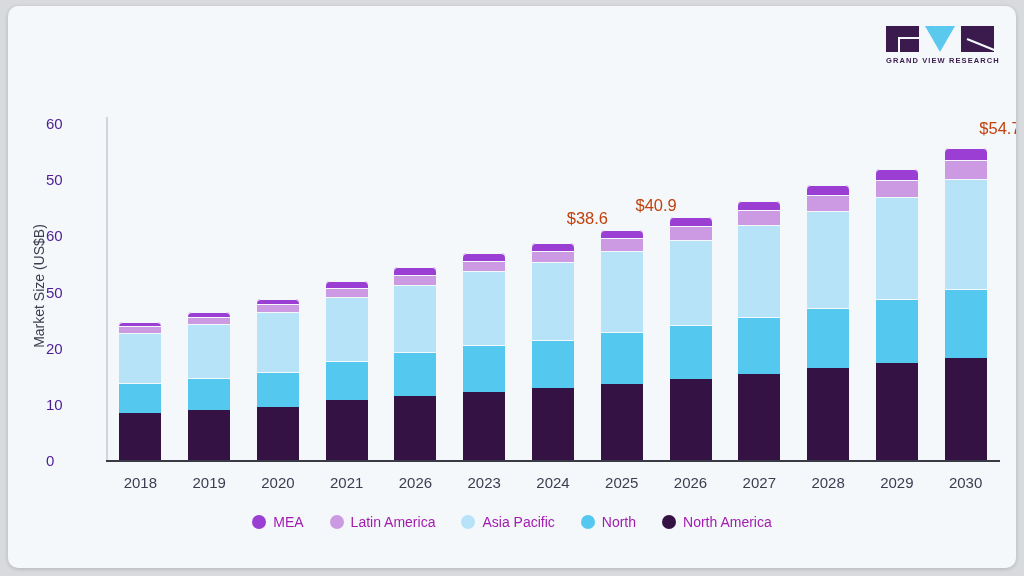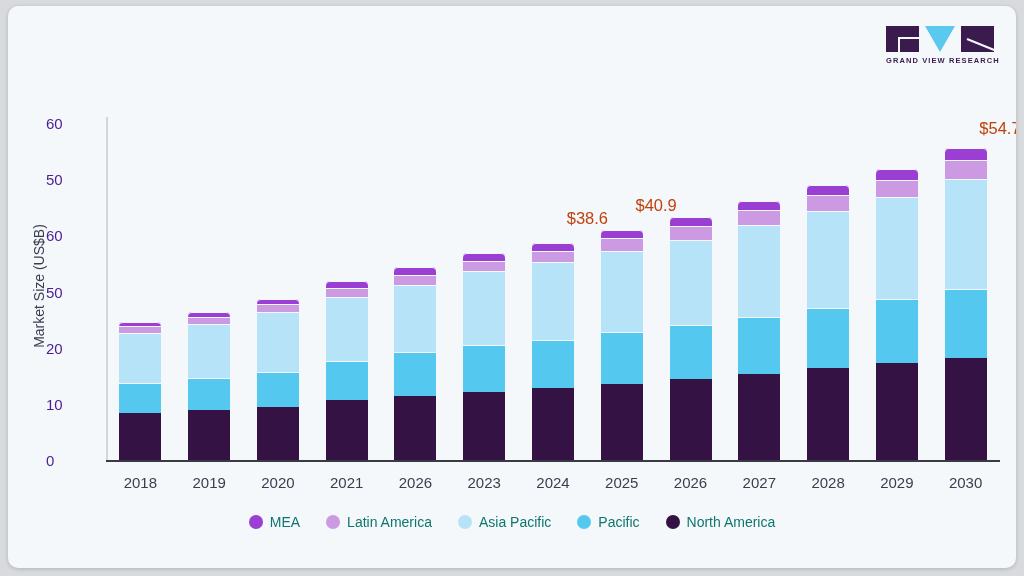--- a/index.html
+++ b/index.html
@@ -174,21 +174,21 @@
     display: flex;
     justify-content: center;
     align-items: center;
     gap: 26px;
   }
   .legend-item {
     display: flex;
     align-items: center;
     gap: 7px;
     font-size: 14px;
-    color: #0f766e;
+    color: #a21caf;
     white-space: nowrap;
   }
   .legend-swatch {
     width: 14px;
     height: 14px;
     border-radius: 50%;
     flex: none;
   }
 </style>
 </head>
@@ -345,21 +345,21 @@
       <div class="legend-item">
         <span class="legend-swatch" style="background: rgb(203, 154, 226);"></span>
         <span>Latin America</span>
       </div>
       <div class="legend-item">
         <span class="legend-swatch" style="background: rgb(182, 227, 247);"></span>
         <span>Asia Pacific</span>
       </div>
       <div class="legend-item">
         <span class="legend-swatch" style="background: rgb(85, 200, 240);"></span>
-        <span>Pacific</span>
+        <span>North</span>
       </div>
       <div class="legend-item">
         <span class="legend-swatch" style="background: rgb(53, 18, 68);"></span>
         <span>North America</span>
       </div>
     </div>
 
 </div>
 
 </body></html>

